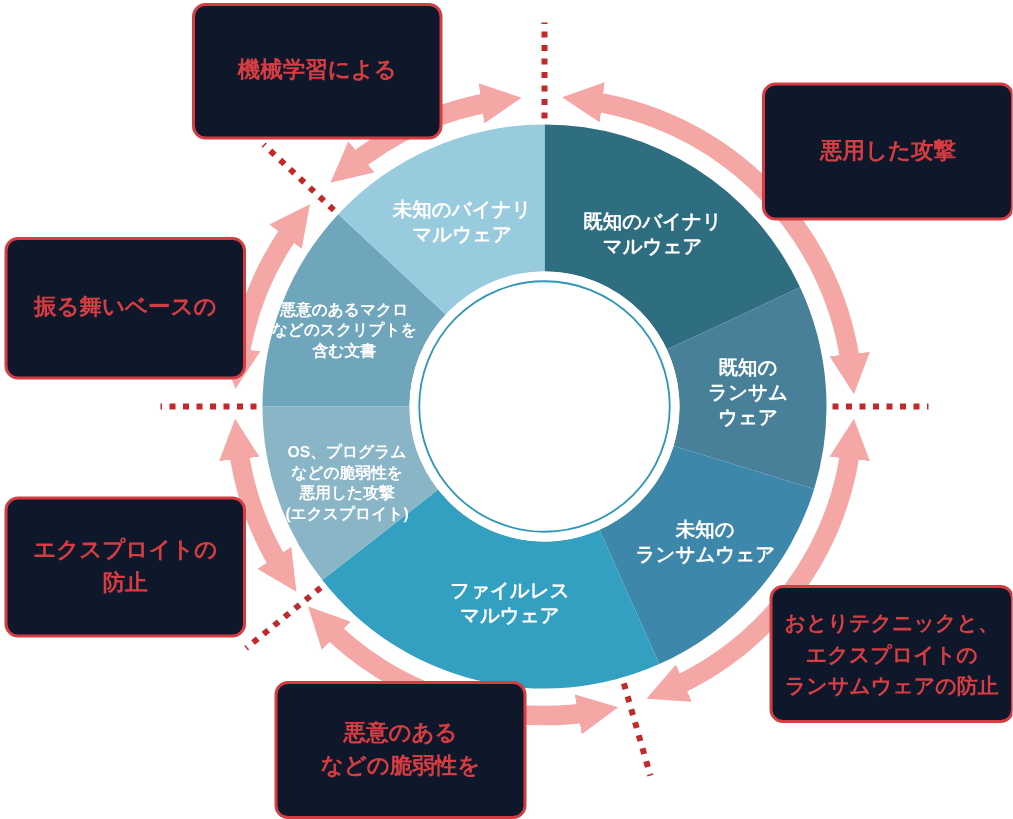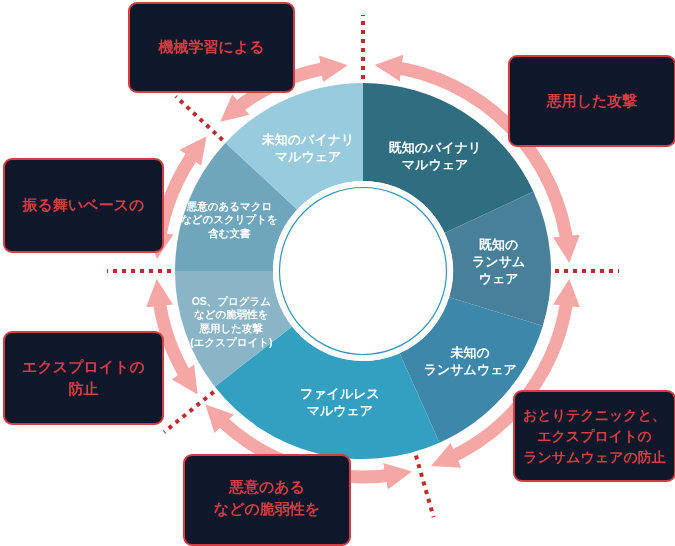--- a/index.html
+++ b/index.html
@@ -15,21 +15,21 @@
     border:2px solid var(--callout-red,#d53d42);
     border-radius:9px;
     display:flex;align-items:center;justify-content:center;
     text-align:center;color:var(--callout-red,#d53d42);
     font-weight:bold;font-size:15px;line-height:1.5;
   }
   .co-machine-learning{left:128px;top:2px;width:163px;height:87px;}
   .co-virus-definition{left:508px;top:55px;width:164px;height:88px;}
   .co-behavior-document{left:3px;top:126px;width:157px;height:91px;margin-top:32px;}
   .co-exploit-prevention{left:3px;top:331px;width:157px;height:90px;text-align:center;}
-  .co-powershell-prevention{left:183px;top:454px;width:164px;height:88px;font-family:Liberation Mono, monospace;}
+  .co-powershell-prevention{left:183px;top:454px;width:164px;height:88px;}
   .co-decoy-ransomware{left:513px;top:390px;width:159px;height:88px;font-size:14px;}
   .seg-label{font-weight:bold;fill:#ffffff;}
 </style>
 </head>
 <body style="--callout-red: #d53d42;">
 
 <svg id="wheel-svg" width="675" height="546" viewBox="0 0 675 546">
   <defs>
     <marker id="ah" viewBox="0 0 10 10" refX="5" refY="5" markerWidth="27" markerHeight="27" markerUnits="userSpaceOnUse" orient="auto-start-reverse">
       <path d="M0 0 L10 5 L0 10 Z" fill="#f4a7a5"></path>

